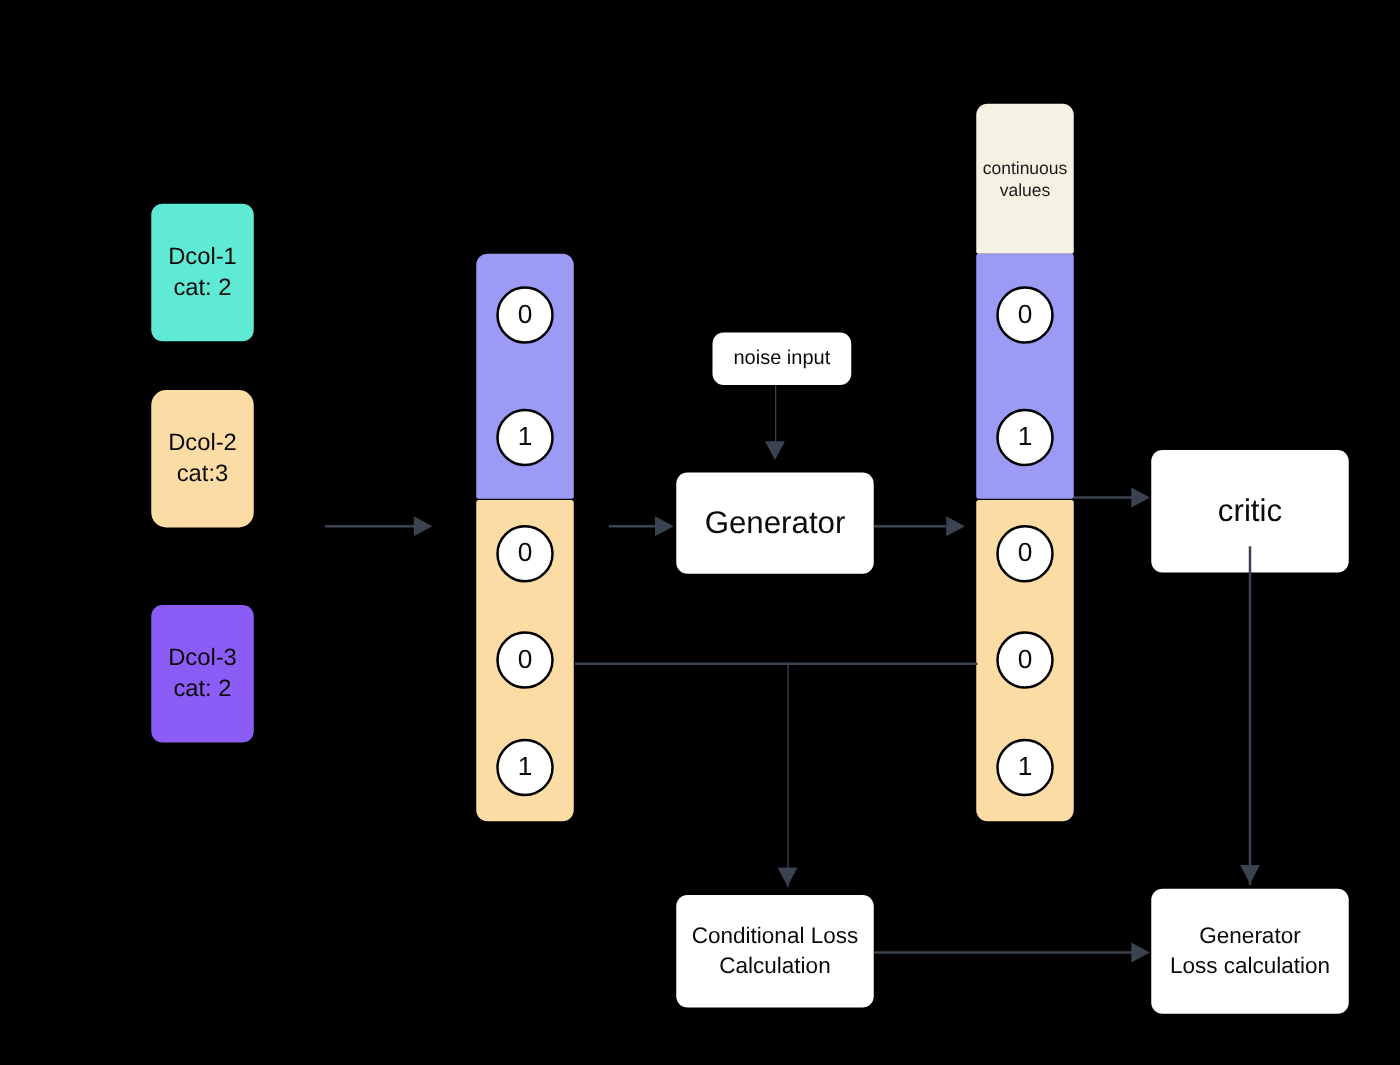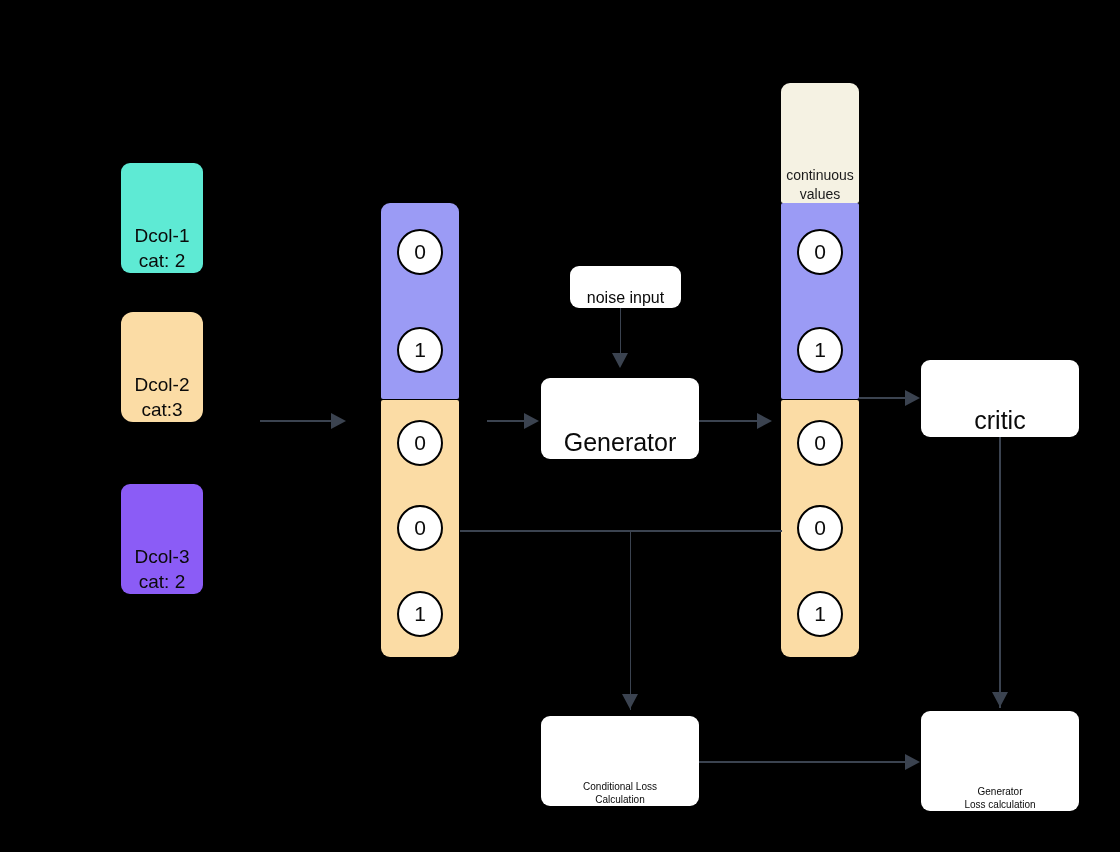--- a/index.html
+++ b/index.html
@@ -12,21 +12,21 @@
     width: 1120px;
     height: 852px;
     background: #000000;
     font-family: "Liberation Sans", sans-serif;
     overflow: hidden;
   }
   .node {
     position: absolute;
     box-sizing: border-box;
     display: flex;
-    align-items: flex-end;
+    align-items: center;
     justify-content: center;
     text-align: center;
     color: #0a0a0a;
     line-height: 1.32;
     white-space: pre-line;
   }
   
   .dcol {
     width: 82px;
     height: 110px;
@@ -61,21 +61,21 @@
     color: #0a0a0a;
     box-sizing: border-box;
   }
   
   .proc {
     background: #ffffff;
     border-radius: 9px;
   }
   .proc.big { font-size: 25px; }
   .proc.med { font-size: 16px; }
-  .proc.small { font-size: 10px; }
+  .proc.small { font-size: 18px; }
   .cream {
     background: #f5f2e3;
     border-radius: 9px 9px 2px 2px;
     font-size: 14px;
     color: #1a1a1a;
   }
   
   .edge {
     position: absolute;
     background: #3b4350;
@@ -162,21 +162,21 @@
 
   <div class="vecseg bot" style="left:781px; top:400px; width:78px; height:257px; background:#fbdca5;">
     <div class="cell">0</div>
     <div class="cell">0</div>
     <div class="cell">1</div>
   </div>
 
   <div class="edge h" style="left:859px; top:397px; width:47px;"></div>
   <div class="arrowhead right" style="left:905px; top:389.5px;"></div>
 
-  <div class="node proc big" style="left:921px; top:360px; width:158px; height:77px;">
+  <div class="node proc big" style="left:921px; top:360px; width:158px; height:98px;">
     <span>critic</span>
   </div>
 
   <div class="edge v" style="left:999px; top:437px; height:271px;"></div>
   <div class="arrowhead down" style="left:992px; top:692px;"></div>
 
   <div class="edge h" style="left:460px; top:530px; width:322px;"></div>
   <div class="edge v" style="left:629.5px; top:530px; height:180px;"></div>
   <div class="arrowhead down" style="left:622px; top:694px;"></div>
 

